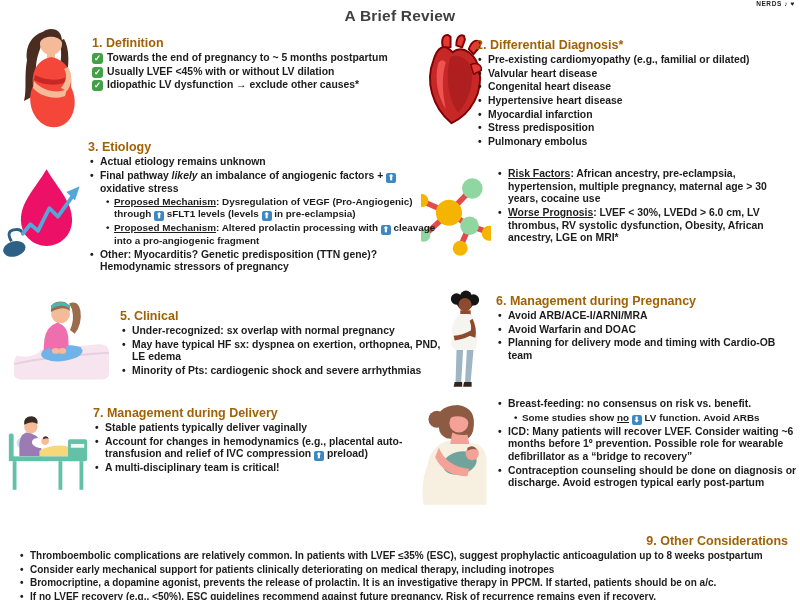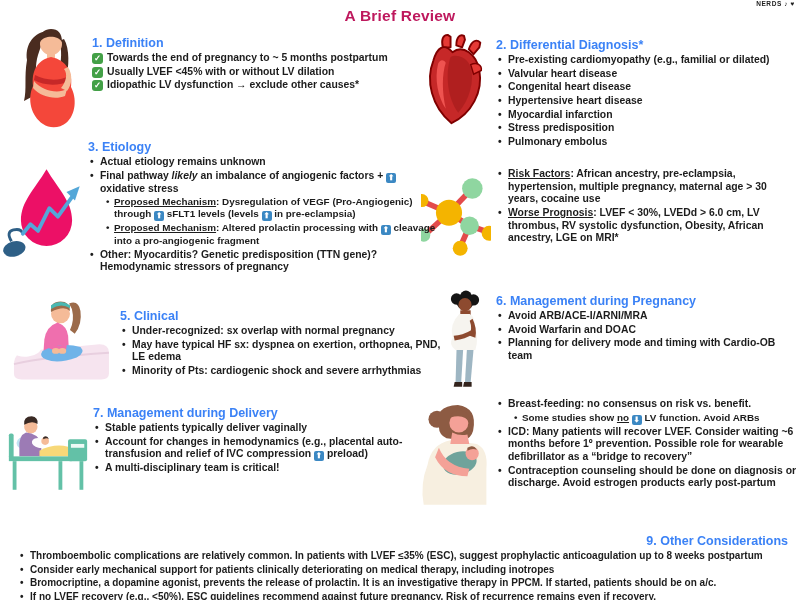--- a/index.html
+++ b/index.html
@@ -1,23 +1,23 @@
 <!DOCTYPE html>
 <html><head>
 <meta charset="utf-8">
 <style>
   *{box-sizing:border-box;margin:0;padding:0}
   html,body{background:#ffffff}
   body{font-family:"Liberation Sans",sans-serif}
   .page{position:relative;width:800px;height:600px;background:#fff;overflow:hidden}
   .page-title{position:absolute;top:7px;left:0;width:100%;text-align:center;
-    font-size:15.5px;font-weight:bold;color:#be185d;letter-spacing:.2px}
+    font-size:15.5px;font-weight:bold;color:#404040;letter-spacing:.2px}
   .logo{position:absolute;top:0;right:5px;font-size:6.5px;font-weight:bold;color:#222;letter-spacing:.6px}
   .section{position:absolute}
-  .sec-title{font-size:12.5px;font-weight:bold;color:#3b82f6;margin-bottom:2px}
+  .sec-title{font-size:12.5px;font-weight:bold;color:#a16207;margin-bottom:2px}
   .centered .sec-title{text-align:right}
   .bullet{display:flex;align-items:flex-start;font-size:10.4px;font-weight:bold;
     color:#1c1c1c;line-height:1.22;margin-bottom:1px}
   .bullet .btext{flex:1 1 auto}
   .marker{flex:0 0 12px;margin-top:0}
   .marker.dot{text-align:left;padding-left:2px}
   .marker.check{flex:0 0 11px;width:11px;height:11px;background:#43a047;border-radius:3px;
     color:#fff;font-size:8.5px;line-height:11px;text-align:center;margin-right:4px;margin-top:1px}
   .lvl2{margin-left:16px;font-size:9.9px}
   .lvl2 .marker{flex:0 0 10px}
@@ -174,21 +174,21 @@
           <span class="marker check">✓</span>
           <span class="btext">Usually LVEF &lt;45% with or without LV dilation</span>
         </div>
         <div class="bullet">
           <span class="marker check">✓</span>
           <span class="btext">Idiopathic LV dysfunction → exclude other causes*</span>
         </div>
       </div>
   </div>
 
-  <div class="section" style="left:496px;top:38px;width:302px">
+  <div class="section" style="left:476px;top:38px;width:302px">
     <div class="sec-title">2. Differential Diagnosis*</div>
     <div class="bullets">
         <div class="bullet">
           <span class="marker dot">•</span>
           <span class="btext">Pre-existing cardiomyopathy (e.g., familial or dilated)</span>
         </div>
         <div class="bullet">
           <span class="marker dot">•</span>
           <span class="btext">Valvular heart disease</span>
         </div>
@@ -317,21 +317,21 @@
         <div class="bullet lvl2">
           <span class="marker dot">•</span>
           <span class="btext">Some studies show <u>no</u> <span class="sq">⬇</span> LV function. Avoid ARBs</span>
         </div>
         <div class="bullet">
           <span class="marker dot">•</span>
           <span class="btext">ICD: Many patients will recover LVEF.  Consider waiting ~6 months before 1º prevention. Possible role for wearable defibrillator as a “bridge to recovery”</span>
         </div>
         <div class="bullet">
           <span class="marker dot">•</span>
-          <span class="btext">Contraception counseling should be done on diagnosis or discharge. Avoid estrogen products early post-partum</span>
+          <span class="btext">Contraception counseling should be done on diagnosis or discharge. Avoid estrogen typical early post-partum</span>
         </div>
       </div>
   </div>
 
   <div class="section centered small" style="left:18px;top:534px;width:770px">
     <div class="sec-title">9. Other Considerations</div>
     <div class="bullets">
         <div class="bullet">
           <span class="marker dot">•</span>
           <span class="btext">Thromboembolic complications are relatively common. In patients with LVEF ≤35% (ESC), suggest prophylactic anticoagulation up to 8 weeks postpartum</span>

